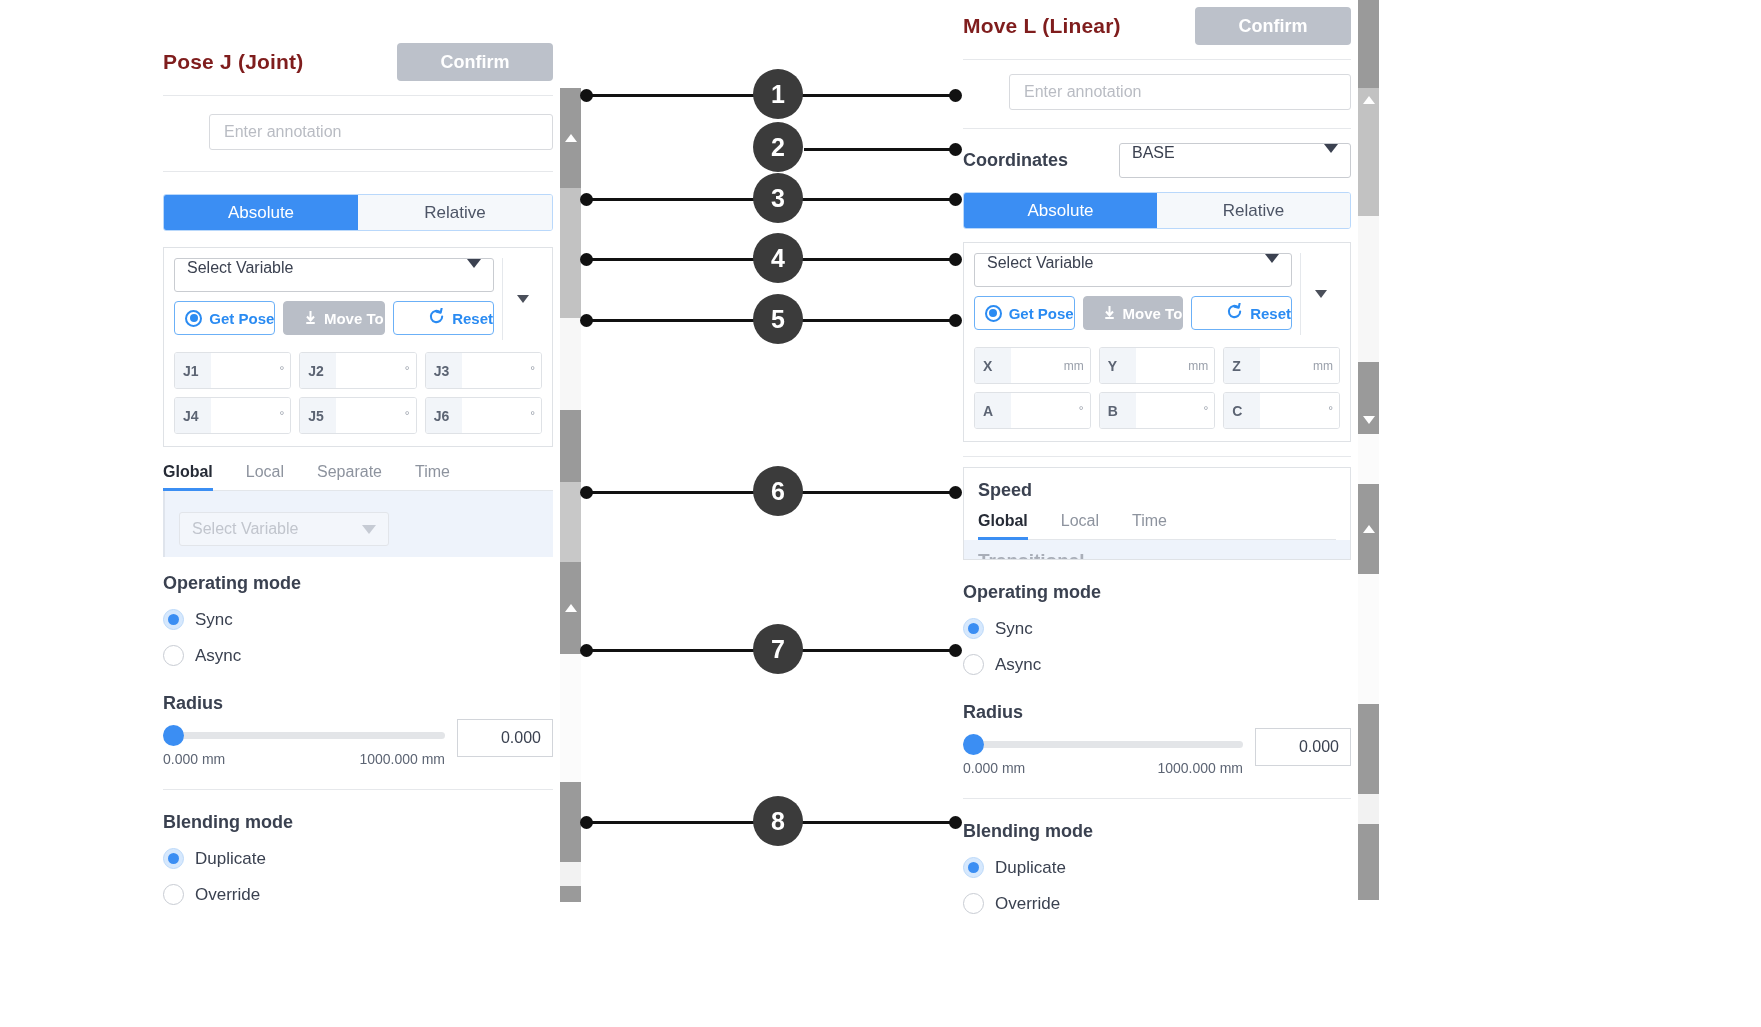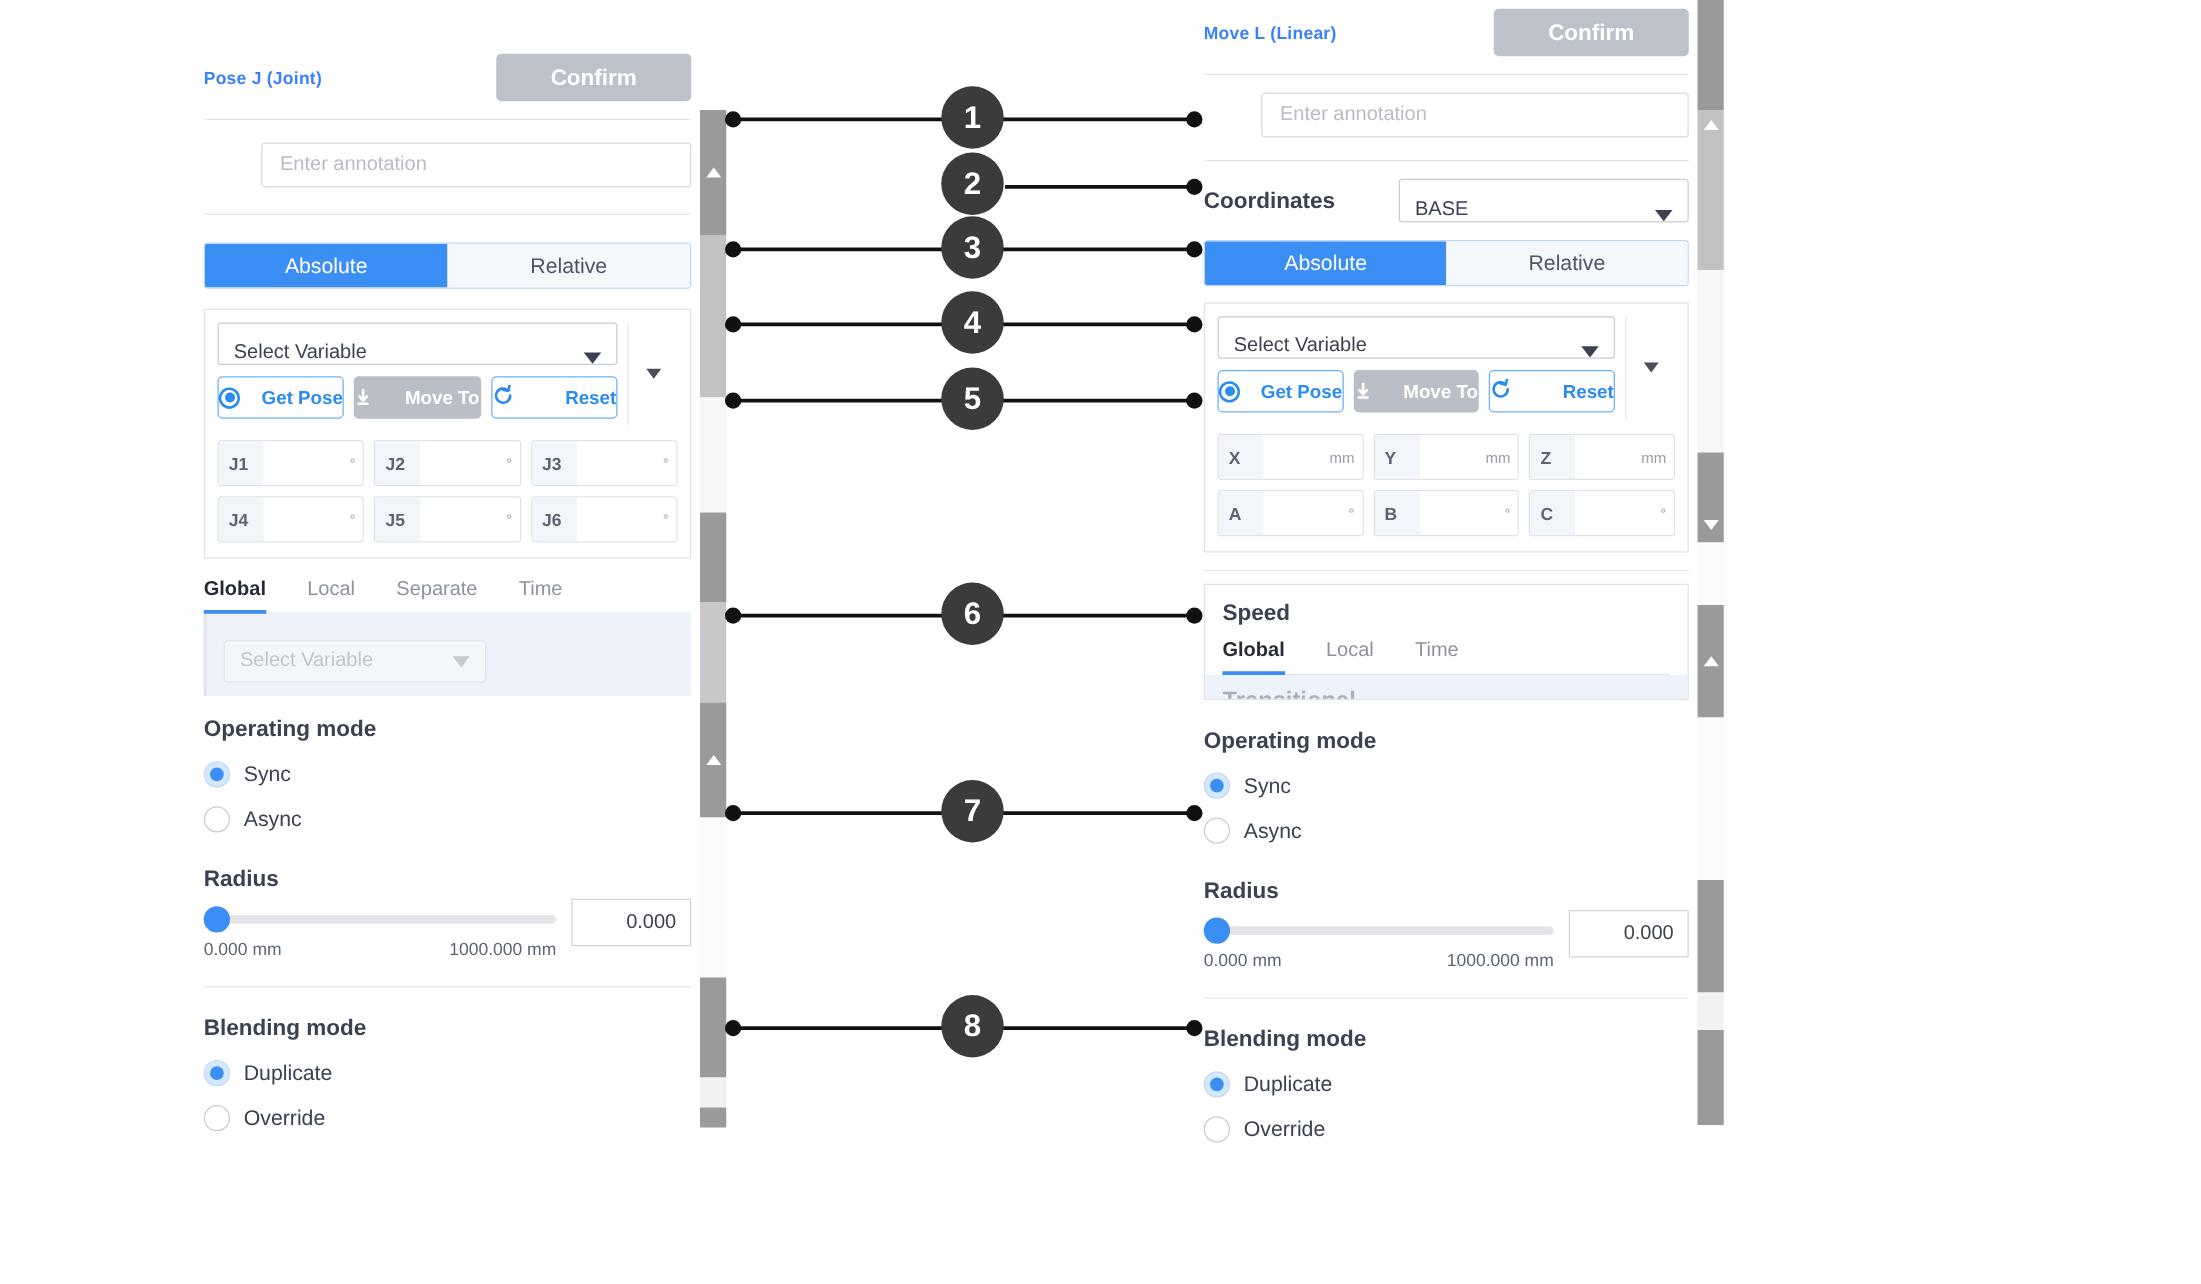--- a/index.html
+++ b/index.html
@@ -5,21 +5,21 @@
   * { box-sizing: border-box; margin: 0; padding: 0; }
   html, body {
     width: 1761px; height: 1027px;
     background: #ffffff;
     font-family: "Liberation Sans", sans-serif;
     overflow: hidden;
   }
   #root { position: relative; width: 1761px; height: 1027px; background:#fff; }
 
   
-  .panel-title { font-size: 14px; font-weight: bold; color: #3b82f6; letter-spacing: .2px; }
+  .panel-title { font-size: 21px; font-weight: bold; color: #7f1d1d; letter-spacing: .2px; }
   .confirm-btn {
     background:#bcc1ca; color:#ffffff; border:none; border-radius:4px;
     font-size:18px; font-family:"Liberation Sans", sans-serif; font-weight:bold;
     display:flex; align-items:center; justify-content:center; cursor:pointer;
   }
   .hr { height:1px; background:#e6e8eb; width:100%; }
   .annot-input {
     border:1px solid #d8dade; border-radius:3px; background:#fff;
     font-size:16px; color:#3b4150; padding:0 14px;
     font-family:"Liberation Sans", sans-serif;
@@ -35,30 +35,30 @@
     flex:1; display:flex; align-items:center; justify-content:center;
     font-size:17px; cursor:pointer;
   }
   .seg .on  { background:#3b8ef3; color:#fff; }
   .seg .off { background:#f5f8fb; color:#4d5566; }
 
   .box-outline { border:1px solid #dfe2e6; background:#fff; }
 
   .selvar {
     border:1px solid #c9ccd1; border-radius:3px; background:#fff;
-    height:34px; display:flex; align-items:flex-end; padding:0 12px;
+    height:34px; display:flex; align-items:flex-start; padding:0 12px;
     font-size:16px; color:#3b4150; justify-content:space-between; cursor:pointer;
   }
   .caret { width:0;height:0;border-left:7px solid transparent;border-right:7px solid transparent;border-top:9px solid #3b4150; }
   .caret-sm { width:0;height:0;border-left:6px solid transparent;border-right:6px solid transparent;border-top:8px solid #4a4f5a; }
   .caret-dis { border-top-color:#c6cbd4; }
 
   .btnrow { display:flex; gap:8px; }
   .abtn {
-    height:34px; border-radius:4px; display:flex; align-items:center; justify-content:space-between;
+    height:34px; border-radius:4px; display:flex; align-items:center; justify-content:flex-end;
     gap:7px; font-size:15px; font-weight:bold; cursor:pointer; flex:1;
   }
   .abtn.blue { border:1px solid #6bb0f7; background:#fff; color:#2a8bf2; }
   .abtn.grey { border:1px solid #b9bec7; background:#b9bec7; color:#ffffff; }
 
   .fieldgrid { display:flex; gap:8px; }
   .fld { flex:1; display:flex; height:37px; border:1px solid #dfe2e6; border-radius:3px; background:#fff; overflow:hidden; }
   .fld .lbl { width:36px; background:#f2f5f9; display:flex; align-items:center; justify-content:flex-start;
               padding-left:8px; font-size:14px; font-weight:bold; color:#5c6473; }
   .fld .val { flex:1; background:#fff; display:flex; align-items:center; justify-content:flex-end;

